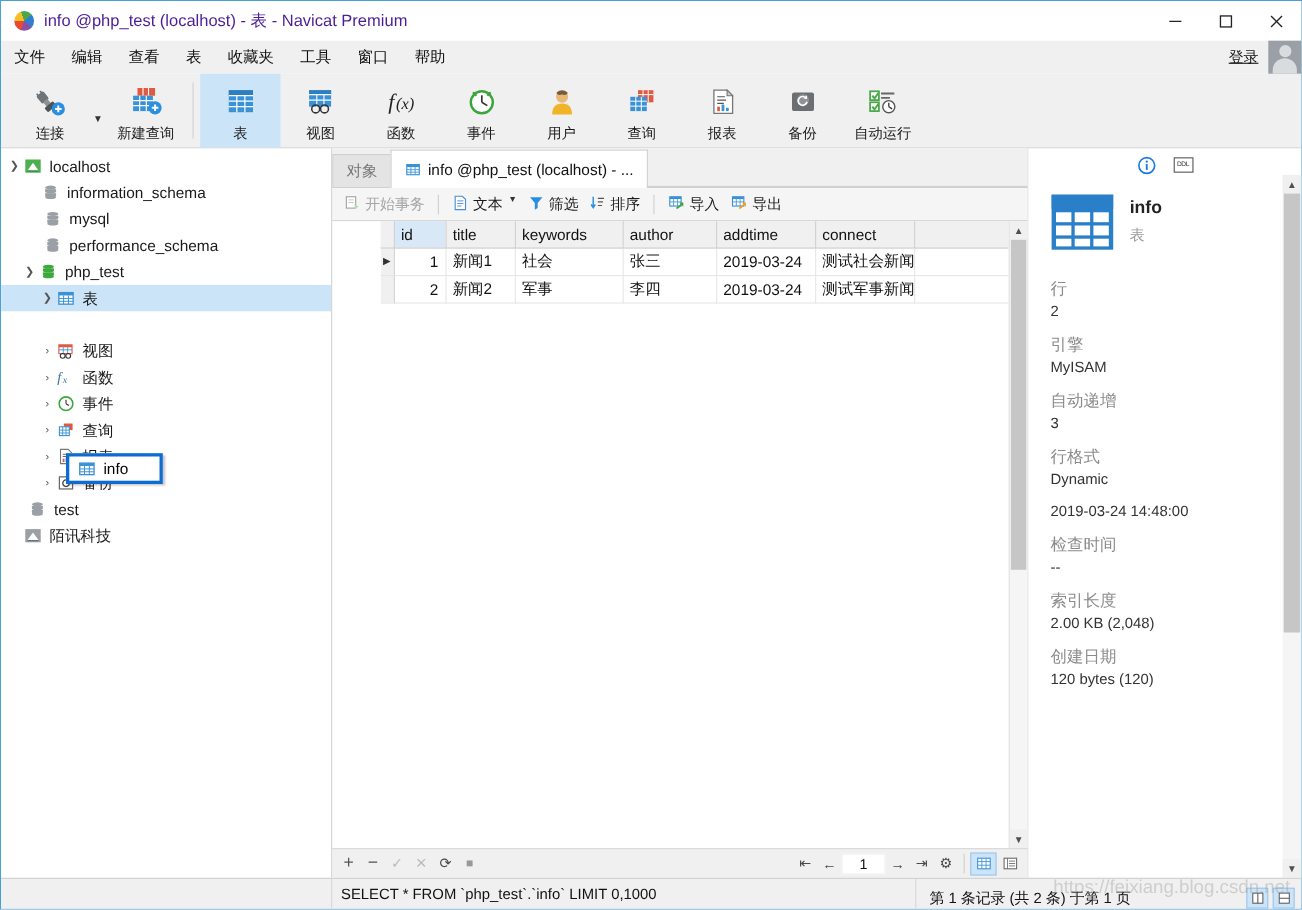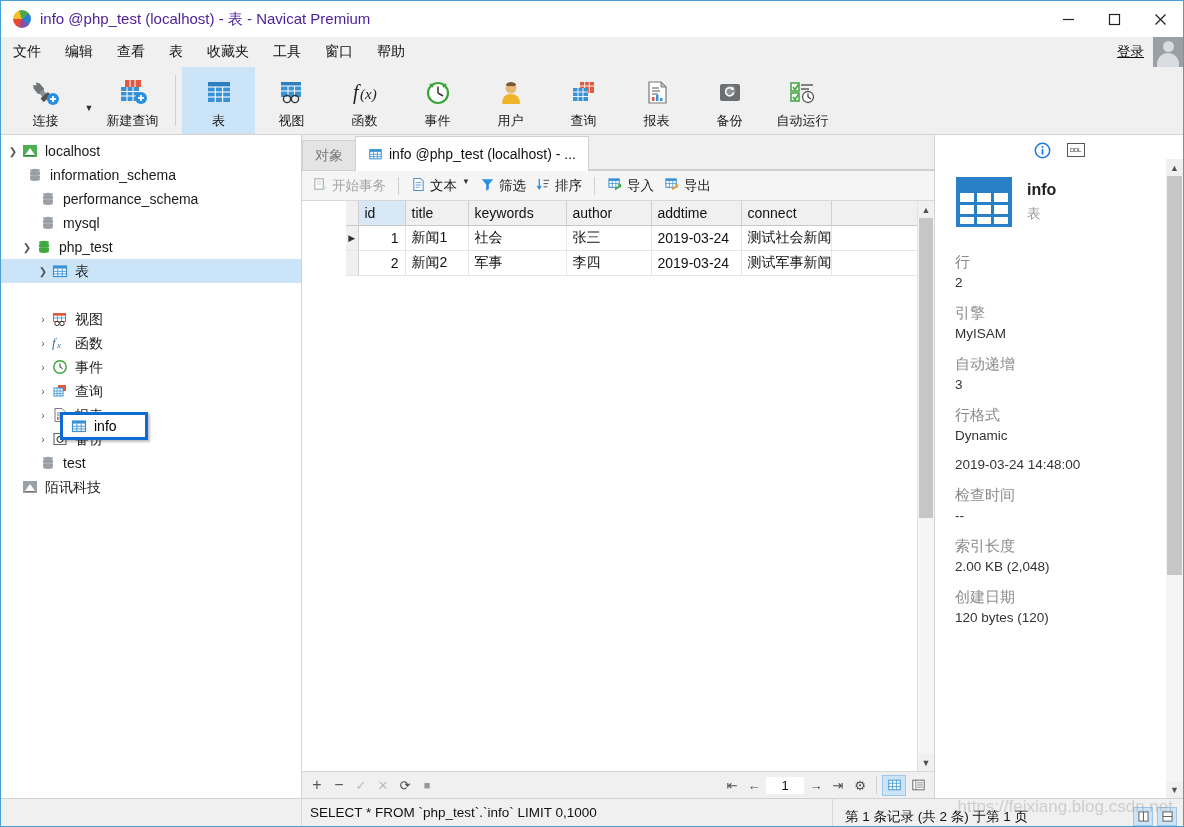--- a/index.html
+++ b/index.html
@@ -571,21 +571,21 @@
         <span class="tico">
           <svg width="16" height="16" viewBox="0 0 16 16">
               <rect x="1" y="2" width="14" height="12" fill="#4caf50"></rect>
               <path d="M3 12 L8 5 L13 12Z" fill="#fff"></path>
               <path d="M3 12 L13 12 L13 13 L3 13Z" fill="#2e7d32"></path>
             </svg>
         </span>
         <span class="tlabel">localhost</span>
       </div>
 
-      <div class="tnode" style="padding-left:9px">
+      <div class="tnode" style="padding-left:20px">
         <span class="twist"></span>
         <span class="tico">
           <svg width="16" height="16" viewBox="0 0 16 16">
               <g fill="#9aa0a6">
                 <ellipse cx="8" cy="3.5" rx="5" ry="1.8"></ellipse>
                 <rect x="3" y="5" width="10" height="2.2"></rect>
                 <ellipse cx="8" cy="7.2" rx="5" ry="1.6"></ellipse>
                 <rect x="3" y="8.6" width="10" height="2.2"></rect>
                 <ellipse cx="8" cy="10.8" rx="5" ry="1.6"></ellipse>
                 <ellipse cx="8" cy="12.3" rx="5" ry="1.6"></ellipse>
@@ -602,38 +602,38 @@
               <g fill="#9aa0a6">
                 <ellipse cx="8" cy="3.5" rx="5" ry="1.8"></ellipse>
                 <rect x="3" y="5" width="10" height="2.2"></rect>
                 <ellipse cx="8" cy="7.2" rx="5" ry="1.6"></ellipse>
                 <rect x="3" y="8.6" width="10" height="2.2"></rect>
                 <ellipse cx="8" cy="10.8" rx="5" ry="1.6"></ellipse>
                 <ellipse cx="8" cy="12.3" rx="5" ry="1.6"></ellipse>
               </g>
             </svg>
         </span>
-        <span class="tlabel">performance_schema</span>
+        <span class="tlabel">mysql</span>
       </div>
 
       <div class="tnode" style="padding-left:22px">
         <span class="twist"></span>
         <span class="tico">
           <svg width="16" height="16" viewBox="0 0 16 16">
               <g fill="#9aa0a6">
                 <ellipse cx="8" cy="3.5" rx="5" ry="1.8"></ellipse>
                 <rect x="3" y="5" width="10" height="2.2"></rect>
                 <ellipse cx="8" cy="7.2" rx="5" ry="1.6"></ellipse>
                 <rect x="3" y="8.6" width="10" height="2.2"></rect>
                 <ellipse cx="8" cy="10.8" rx="5" ry="1.6"></ellipse>
                 <ellipse cx="8" cy="12.3" rx="5" ry="1.6"></ellipse>
               </g>
             </svg>
         </span>
-        <span class="tlabel">mysql</span>
+        <span class="tlabel">performance_schema</span>
       </div>
 
       <div class="tnode" style="padding-left:18px">
         <span class="twist">❯</span>
         <span class="tico">
           <svg width="16" height="16" viewBox="0 0 16 16">
               <g fill="#3ba93b">
                 <ellipse cx="8" cy="3.5" rx="5" ry="1.8"></ellipse>
                 <rect x="3" y="5" width="10" height="2.2"></rect>
                 <ellipse cx="8" cy="7.2" rx="5" ry="1.6"></ellipse>
@@ -748,21 +748,21 @@
         <span class="tico">
           <svg width="16" height="16" viewBox="0 0 16 16">
               <rect x="2" y="2.5" width="12" height="11" fill="#fff" stroke="#666" stroke-width="1.1"></rect>
               <path d="M10.5 6.5 a3 3 0 1 0 .5 2.5" fill="none" stroke="#444" stroke-width="1.2"></path>
               <path d="M10.8 4.5 l.3 2.5 -2.5 -.4Z" fill="#444"></path>
             </svg>
         </span>
         <span class="tlabel">备份</span>
       </div>
 
-      <div class="tnode" style="padding-left:22px">
+      <div class="tnode" style="padding-left:8px">
         <span class="twist"></span>
         <span class="tico">
           <svg width="16" height="16" viewBox="0 0 16 16">
               <g fill="#9aa0a6">
                 <ellipse cx="8" cy="3.5" rx="5" ry="1.8"></ellipse>
                 <rect x="3" y="5" width="10" height="2.2"></rect>
                 <ellipse cx="8" cy="7.2" rx="5" ry="1.6"></ellipse>
                 <rect x="3" y="8.6" width="10" height="2.2"></rect>
                 <ellipse cx="8" cy="10.8" rx="5" ry="1.6"></ellipse>
                 <ellipse cx="8" cy="12.3" rx="5" ry="1.6"></ellipse>

